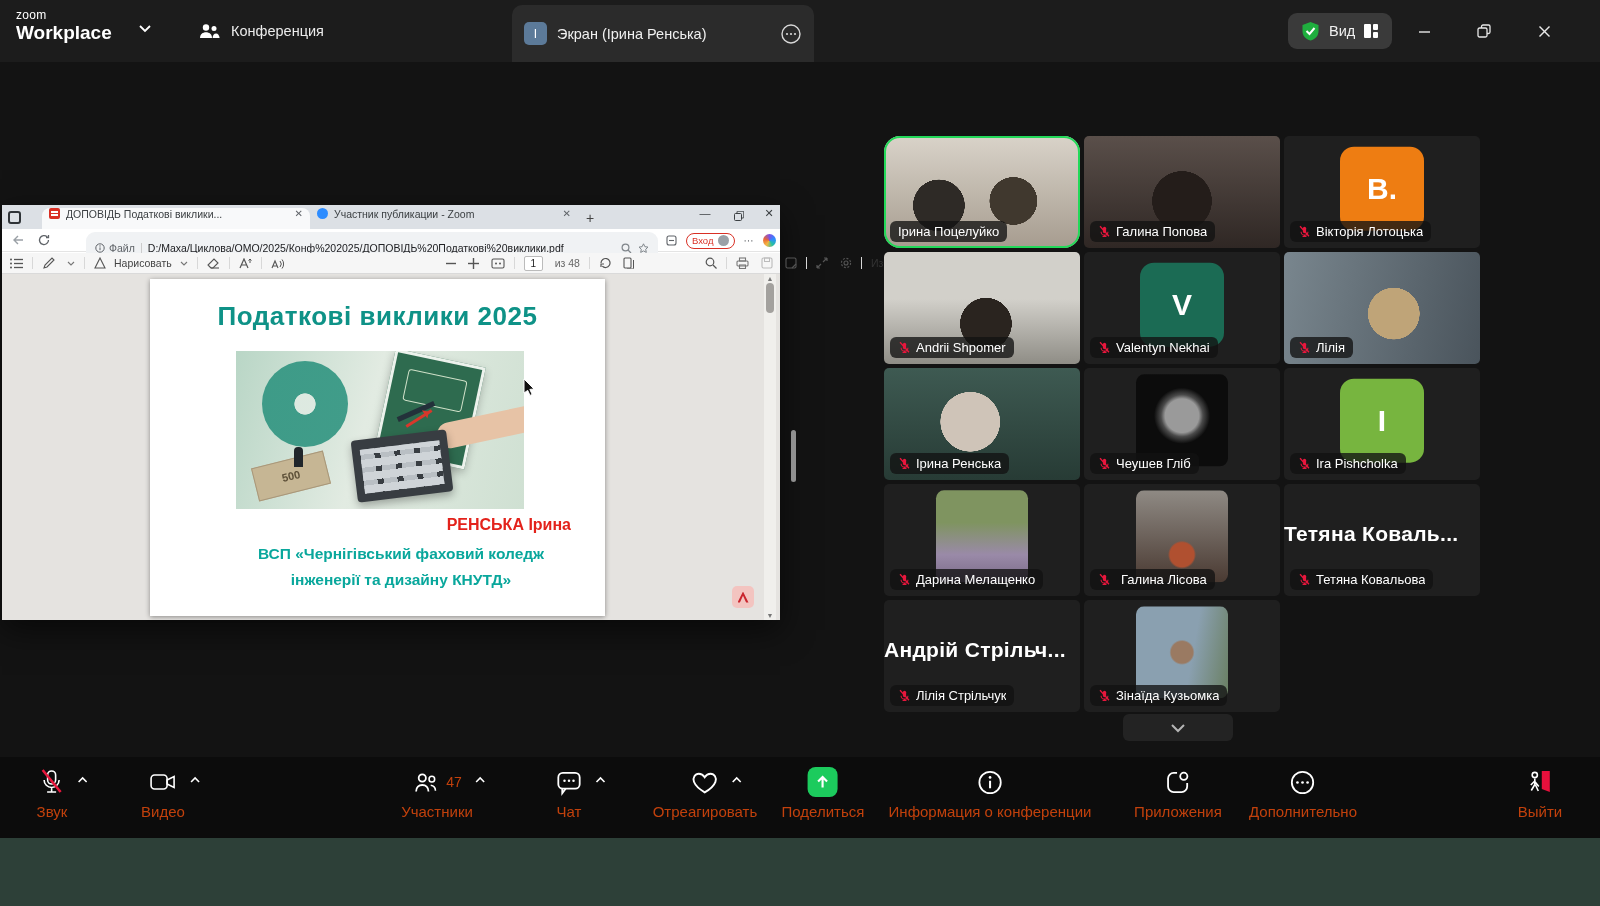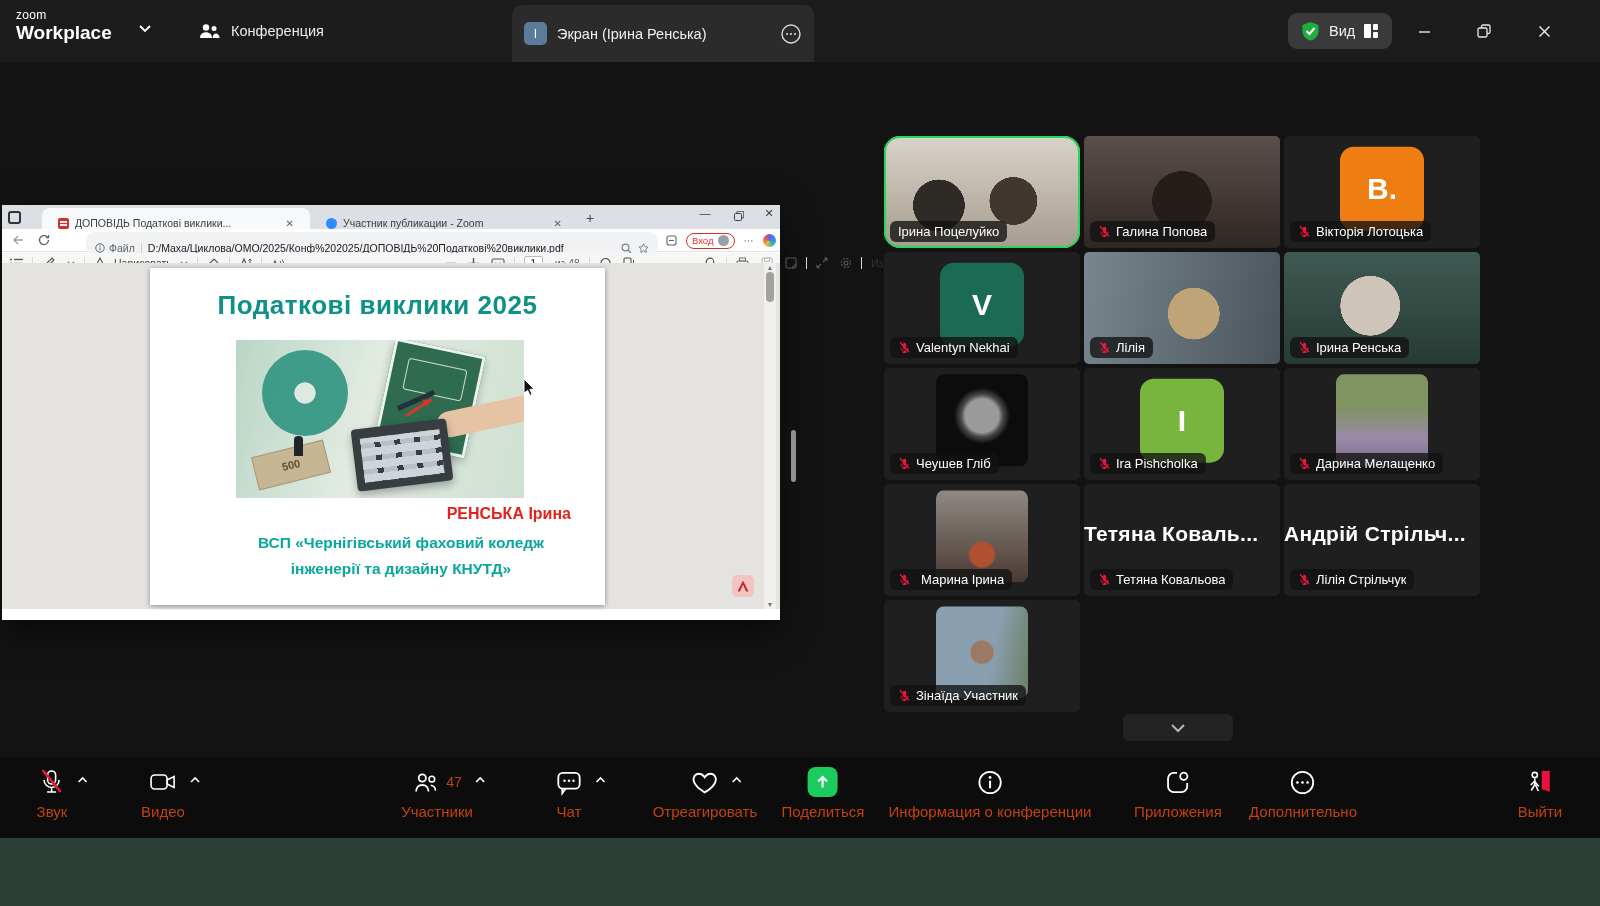--- a/index.html
+++ b/index.html
@@ -17,21 +17,21 @@
   .screen-tab{position:absolute;left:512px;top:5px;width:302px;height:57px;background:#2b2b2b;border-radius:10px 10px 0 0;display:flex;align-items:center;gap:10px;padding:0 12px;color:#f0f0f0;font-size:14.5px}
   .screen-badge{width:23px;height:23px;border-radius:5px;background:#5c7a99;color:#fff;font-size:12px;display:flex;align-items:center;justify-content:center;flex:0 0 auto}
   .tab-more{margin-left:auto}
   .view-pill{position:absolute;left:1288px;top:13px;height:36px;background:#3a3a3a;border-radius:9px;display:flex;align-items:center;gap:9px;padding:0 13px;color:#f0f0f0;font-size:14.5px}
   .winbtn{position:absolute;top:0;width:52px;height:62px;display:flex;align-items:center;justify-content:center}
 
   
   .bwin{position:absolute;left:2px;top:205px;width:778px;height:415px;box-shadow:0 10px 30px rgba(0,0,0,.55);background:#fff}
   .tabstrip{position:absolute;left:0;top:0;width:100%;height:24px;background:#dce0e5;display:flex;align-items:flex-end}
   .wicon{position:absolute;left:6px;top:6px;width:13px;height:13px;border:2px solid #2f3337;border-radius:3px}
-  .btab{position:relative;height:21px;display:flex;align-items:flex-end;gap:6px;padding:0 16px;font-size:10.5px;color:#3c4043;width:268px}
+  .btab{position:relative;height:21px;display:flex;align-items:flex-start;gap:6px;padding:0 7px;font-size:10.5px;color:#3c4043;width:268px}
   .btab.active{background:#f8f9fa;border-radius:8px 8px 0 0}
   .btab .ttl{flex:1;overflow:hidden;white-space:nowrap;text-overflow:ellipsis}
   .fav-pdf{width:11px;height:11px;border-radius:2px;background:#d93025;flex:0 0 auto;position:relative}
   .fav-pdf::after{content:"";position:absolute;left:2px;top:3px;width:7px;height:1.5px;background:#fff;box-shadow:0 3px 0 #fff}
   .fav-zoom{width:11px;height:11px;border-radius:50%;background:#2d8cff;flex:0 0 auto}
   .tab-x{color:#5f6368;font-size:10px}
   .newtab{margin-left:8px;margin-bottom:4px;color:#444;font-size:14px;line-height:1}
   .bctl{position:absolute;top:2px;color:#3c4043;font-size:11px;width:30px;text-align:center}
   .addrbar{position:absolute;left:0;top:24px;width:100%;height:23px;background:#fff;border-bottom:1px solid #e4e4e4;display:flex;align-items:center}
   .navic{color:#9aa0a6;margin-left:10px}
@@ -41,21 +41,21 @@
   .addr-sep{width:1px;height:10px;background:#ccc}
   .addr-url{overflow:hidden;white-space:nowrap;text-overflow:ellipsis;flex:1}
   .addr-right{position:absolute;top:3px;height:17px;display:flex;align-items:center;gap:9px}
   .signin{border:1px solid #d93025;border-radius:9px;height:16px;display:flex;align-items:center;gap:4px;padding:0 5px;color:#d93025;font-size:9.5px}
   .signin .avc{width:11px;height:11px;border-radius:50%;background:#9aa0a6}
   .copilot{width:13px;height:13px;border-radius:50%;background:conic-gradient(#7a54e8,#2d8cff,#27c1a3,#f5b642,#e8653a,#7a54e8)}
   .pdfbar{position:absolute;left:0;top:48px;width:100%;height:21px;background:#f6f6f6;border-bottom:1px solid #dadada;display:flex;align-items:center;font-size:10.5px;color:#444}
   .pi{display:flex;align-items:center;justify-content:center;height:21px;padding:0 6px;flex:0 0 auto}
   .psep{width:1px;height:12px;background:#d8d8d8;margin:0 3px;flex:0 0 auto}
   .pagebox{width:19px;height:15px;border:1px solid #bbb;background:#fff;border-radius:2px;font-size:10px;display:flex;align-items:center;justify-content:center;color:#222}
-  .pdfcanvas{position:absolute;left:0;top:58px;width:100%;height:346px;background:#e5e3e0}
+  .pdfcanvas{position:absolute;left:0;top:69px;width:100%;height:346px;background:#e5e3e0}
   .pdf-scroll{position:absolute;right:4px;top:0;width:12px;height:100%;background:#f0efec}
   .pdf-thumb{position:absolute;left:2px;top:9px;width:8px;height:30px;border-radius:4px;background:#a3a19e}
   .sarrow{position:absolute;left:0;width:12px;text-align:center;font-size:7px;color:#777}
   .acrofab{position:absolute;right:26px;bottom:12px;width:22px;height:22px;border-radius:5px;background:#f3c4c0;display:flex;align-items:center;justify-content:center}
   .acrofab i{width:11px;height:11px;background:#c9252d;clip-path:polygon(50% 0,100% 100%,78% 100%,50% 38%,22% 100%,0 100%)}
 
   
   .page{position:absolute;left:148px;top:5px;width:455px;height:337px;background:#fff;box-shadow:0 1px 5px rgba(0,0,0,.4)}
   .s-title{position:absolute;left:0;top:22px;width:100%;text-align:center;font-size:26px;font-weight:800;letter-spacing:.5px}
   .s-author{position:absolute;right:34px;top:237px;font-size:16px;font-weight:800}
@@ -456,20 +456,30 @@
       <div class="nlabel">
         <svg class="mi" width="13" height="13" viewBox="0 0 16 16">
             <path d="M6 4a2 2 0 0 1 4 0v4a2 2 0 0 1-4 0z" fill="#e8173d"></path>
             <path d="M3.8 8.2a4.2 4.2 0 0 0 8.4 0M8 12.4V14M5.6 14h4.8" fill="none" stroke="#e8173d" stroke-width="1.3"></path>
             <line x1="2.5" y1="1.5" x2="13.5" y2="13.8" stroke="#e8173d" stroke-width="1.6"></line>
           </svg>
         <span class="nm">Вікторія Лотоцька</span>
         </div>
     </div>
 
+    <div class="tile p4">
+      <div class="nlabel">
+        <svg class="mi" width="13" height="13" viewBox="0 0 16 16">
+            <path d="M6 4a2 2 0 0 1 4 0v4a2 2 0 0 1-4 0z" fill="#e8173d"></path>
+            <path d="M3.8 8.2a4.2 4.2 0 0 0 8.4 0M8 12.4V14M5.6 14h4.8" fill="none" stroke="#e8173d" stroke-width="1.3"></path>
+            <line x1="2.5" y1="1.5" x2="13.5" y2="13.8" stroke="#e8173d" stroke-width="1.6"></line>
+          </svg>
+        <span class="nm">Andrii Shpomer</span>
+        </div>
+    </div>
 
     <div class="tile">
       <div class="sq" style="background:#1b6b54">
           <span>V</span>
         </div>
       <div class="nlabel">
         <svg class="mi" width="13" height="13" viewBox="0 0 16 16">
             <path d="M6 4a2 2 0 0 1 4 0v4a2 2 0 0 1-4 0z" fill="#e8173d"></path>
             <path d="M3.8 8.2a4.2 4.2 0 0 0 8.4 0M8 12.4V14M5.6 14h4.8" fill="none" stroke="#e8173d" stroke-width="1.3"></path>
             <line x1="2.5" y1="1.5" x2="13.5" y2="13.8" stroke="#e8173d" stroke-width="1.6"></line>
@@ -540,21 +550,21 @@
 
     <div class="tile">
       <div class="ph ph11"></div>
       <div class="nlabel">
         <svg class="mi" width="13" height="13" viewBox="0 0 16 16">
             <path d="M6 4a2 2 0 0 1 4 0v4a2 2 0 0 1-4 0z" fill="#e8173d"></path>
             <path d="M3.8 8.2a4.2 4.2 0 0 0 8.4 0M8 12.4V14M5.6 14h4.8" fill="none" stroke="#e8173d" stroke-width="1.3"></path>
             <line x1="2.5" y1="1.5" x2="13.5" y2="13.8" stroke="#e8173d" stroke-width="1.6"></line>
           </svg>
         <span class="nm"></span>
-          <span class="nm">Марина Ірина</span>
+          <span class="nm">Галина Лісова</span>
         </div>
     </div>
 
     <div class="tile">
       <div class="bigname">Тетяна  Коваль...</div>
       <div class="nlabel">
         <svg class="mi" width="13" height="13" viewBox="0 0 16 16">
             <path d="M6 4a2 2 0 0 1 4 0v4a2 2 0 0 1-4 0z" fill="#e8173d"></path>
             <path d="M3.8 8.2a4.2 4.2 0 0 0 8.4 0M8 12.4V14M5.6 14h4.8" fill="none" stroke="#e8173d" stroke-width="1.3"></path>
             <line x1="2.5" y1="1.5" x2="13.5" y2="13.8" stroke="#e8173d" stroke-width="1.6"></line>
@@ -577,21 +587,21 @@
     </div>
 
     <div class="tile">
       <div class="ph ph15"></div>
       <div class="nlabel">
         <svg class="mi" width="13" height="13" viewBox="0 0 16 16">
             <path d="M6 4a2 2 0 0 1 4 0v4a2 2 0 0 1-4 0z" fill="#e8173d"></path>
             <path d="M3.8 8.2a4.2 4.2 0 0 0 8.4 0M8 12.4V14M5.6 14h4.8" fill="none" stroke="#e8173d" stroke-width="1.3"></path>
             <line x1="2.5" y1="1.5" x2="13.5" y2="13.8" stroke="#e8173d" stroke-width="1.6"></line>
           </svg>
-        <span class="nm">Зінаїда Участник</span>
+        <span class="nm">Зінаїда Кузьомка</span>
         </div>
     </div>
   </div>
 
   <div class="more-btn">
     <svg width="16" height="10">
         <polyline points="2,2 8,8 14,2" fill="none" stroke="#b5b5b5" stroke-width="2"></polyline>
       </svg>
   </div>
 

